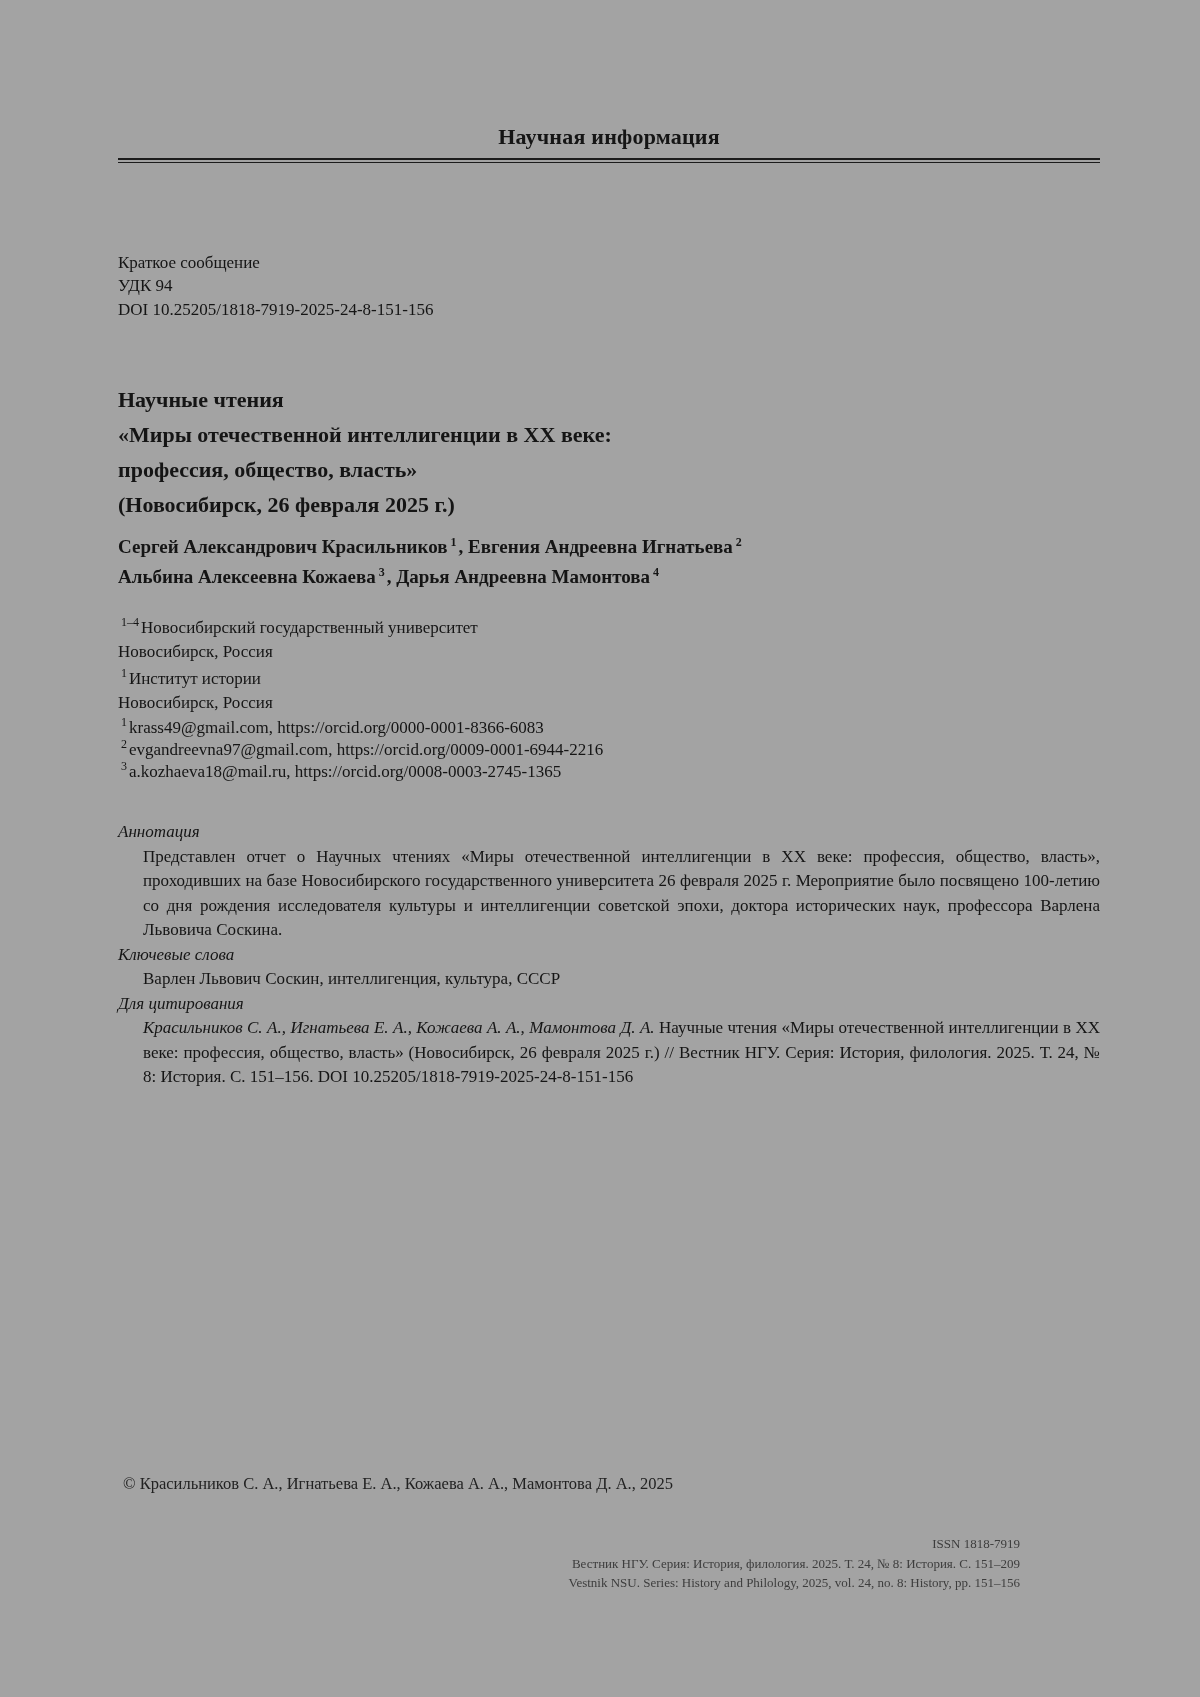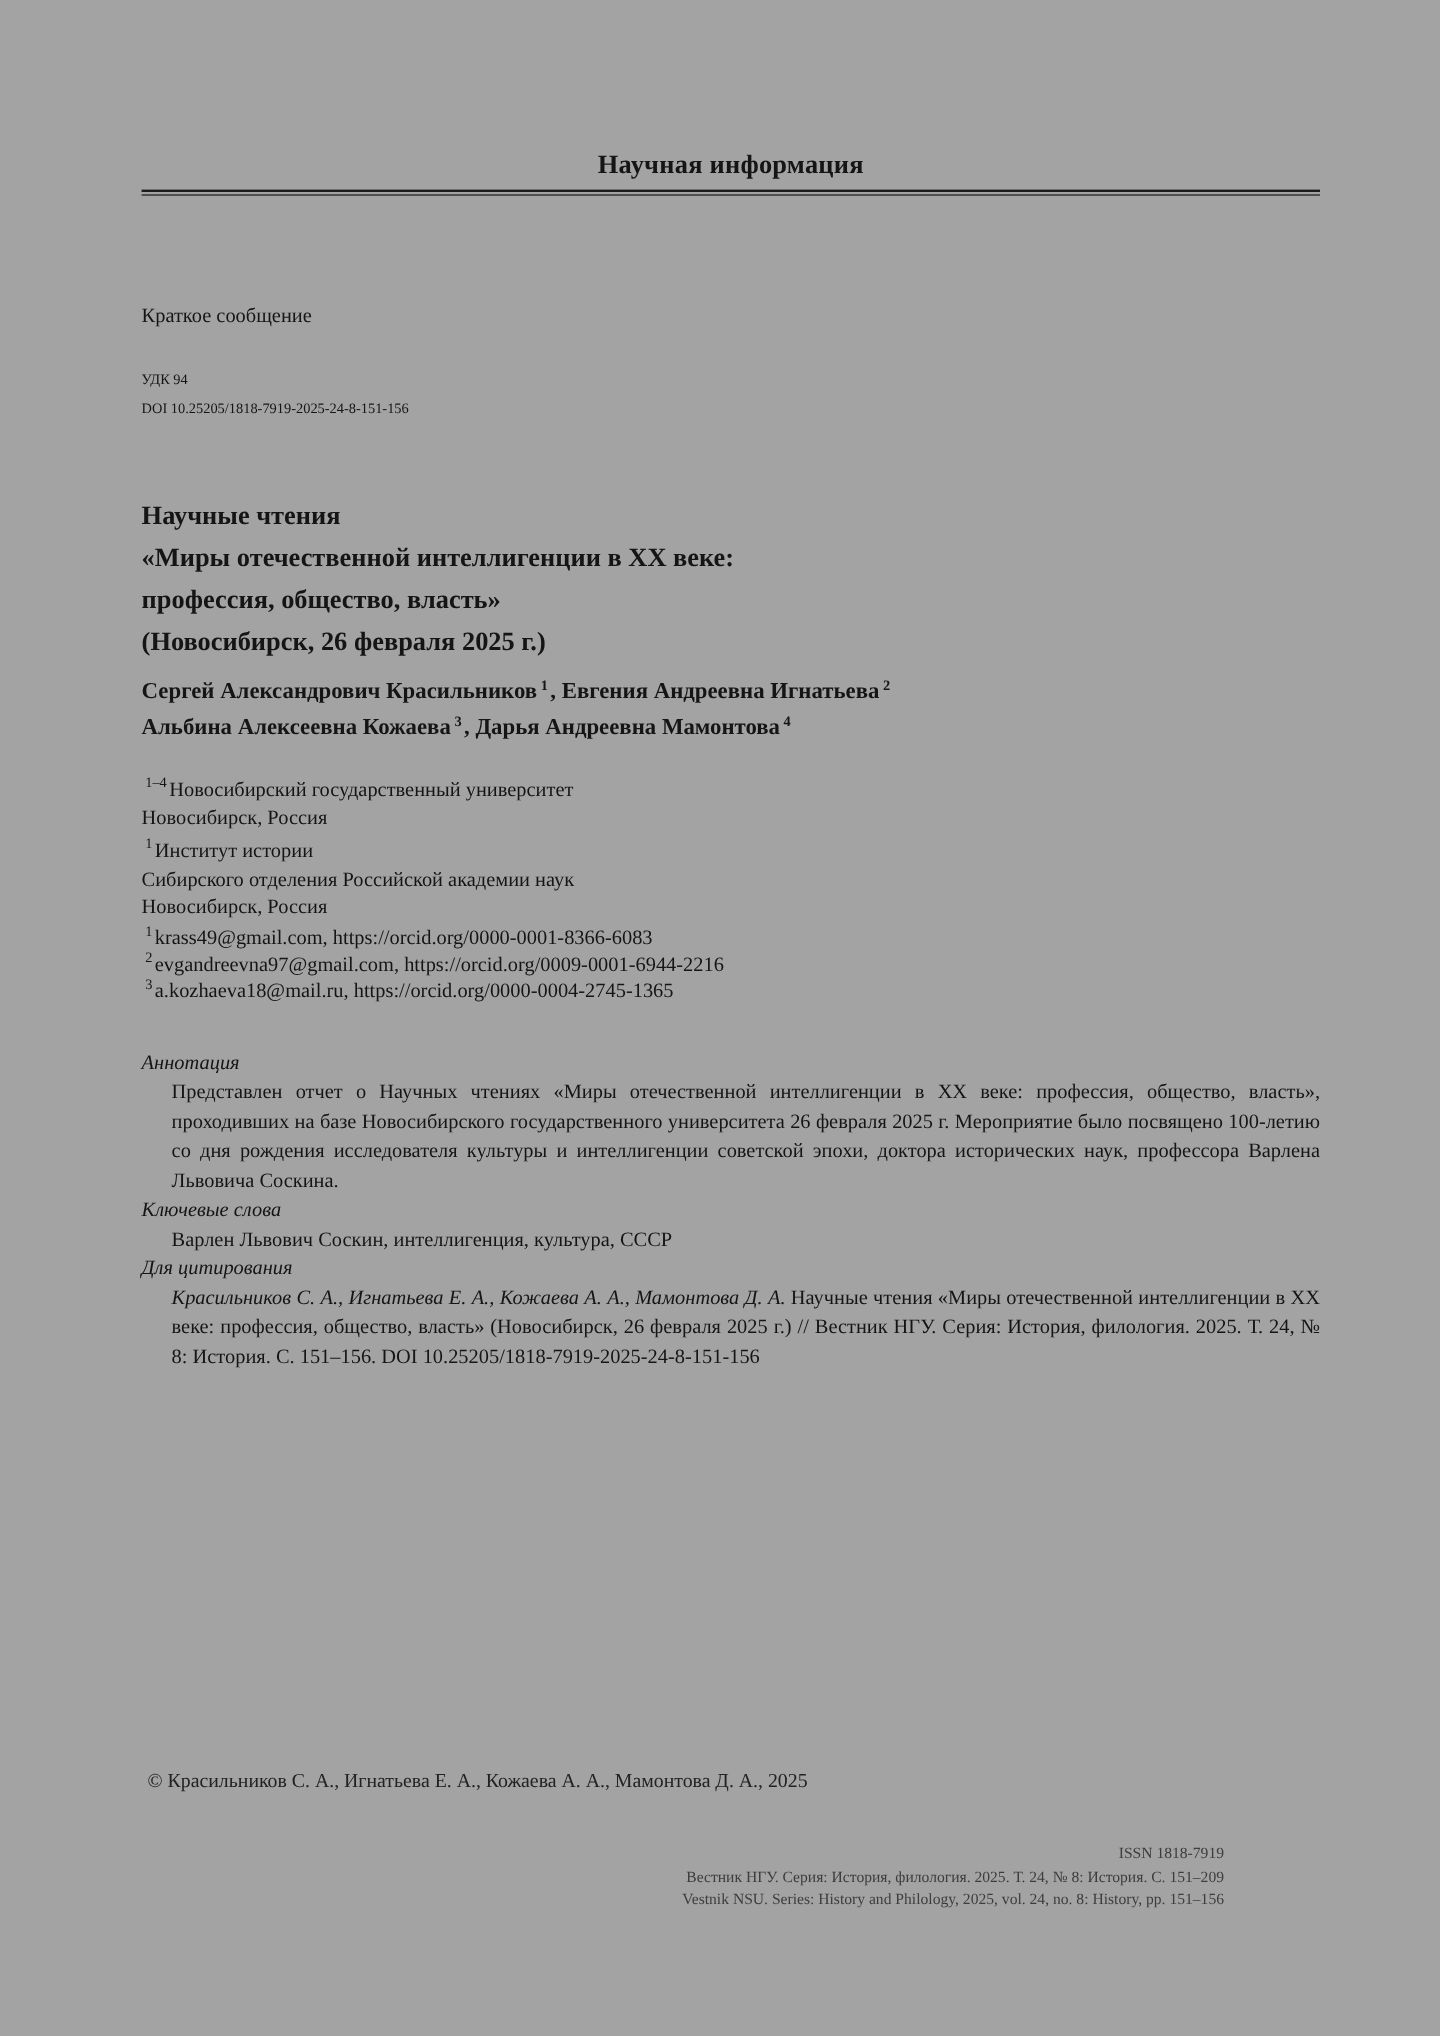--- a/index.html
+++ b/index.html
@@ -27,22 +27,21 @@
     height: 2px;
     border-top: 2px solid #1c1c1c;
     border-bottom: 1px solid #1c1c1c;
   }
   .article-type {
     margin-top: 88px;
     font-size: 17px;
     line-height: 23px;
   }
   .udc-doi {
-    margin-top: 30px;
-    font-size: 12px;
+    font-size: 17px;
     line-height: 24px;
   }
   .article-title {
     margin-top: 60px;
     font-weight: bold;
     font-size: 22px;
     line-height: 35px;
   }
   .authors {
     margin-top: 10px;
@@ -114,28 +113,27 @@
     <div><span>Альбина Алексеевна Кожаева</span><sup>3</sup><span>, </span><span>Дарья Андреевна Мамонтова</span><sup>4</sup></div>
   </div>
 
   <div class="fn affil-group-1">
     <div class="fn-line"><sup>1–4</sup><span>Новосибирский государственный университет</span></div>
     <div class="fn-line"><span>Новосибирск, Россия</span></div>
   </div>
 
   <div class="fn affil-group-2">
     <div class="fn-line"><sup>1</sup><span>Институт истории</span></div>
-    <div class="fn-line"><span>Сибирского отделения Российской академии наук</span></div>
     <div class="fn-line"><span>Новосибирск, Россия</span></div>
   </div>
 
   <div class="fn contacts">
     <div class="fn-line"><sup>1</sup><span>krass49@gmail.com, https://orcid.org/0000-0001-8366-6083</span></div>
     <div class="fn-line"><sup>2</sup><span>evgandreevna97@gmail.com, https://orcid.org/0009-0001-6944-2216</span></div>
-    <div class="fn-line"><sup>3</sup><span>a.kozhaeva18@mail.ru, https://orcid.org/0000-0004-2745-1365</span></div>
+    <div class="fn-line"><sup>3</sup><span>a.kozhaeva18@mail.ru, https://orcid.org/0008-0003-2745-1365</span></div>
   </div>
 
   <div class="meta-block">
     <div class="meta-label">Аннотация</div>
     <div class="meta-body">Представлен отчет о Научных чтениях «Миры отечественной интеллигенции в XX веке: профессия, общество, власть», проходивших на базе Новосибирского государственного университета 26 февраля 2025 г. Мероприятие было посвящено 100-летию со дня рождения исследователя культуры и интеллигенции советской эпохи, доктора исторических наук, профессора Варлена Львовича Соскина.</div>
     <div class="meta-label">Ключевые слова</div>
     <div class="meta-body">Варлен Львович Соскин, интеллигенция, культура, СССР</div>
     <div class="meta-label">Для цитирования</div>
     <div class="meta-body"><span class="it">Красильников С. А., Игнатьева Е. А., Кожаева А. А., Мамонтова Д. А.</span><span> Научные чтения «Миры отечественной интеллигенции в XX веке: профессия, общество, власть» (Новосибирск, 26 февраля 2025 г.) // Вестник НГУ. Серия: История, филология. 2025. Т. 24, № 8: История. С. 151–156. DOI 10.25205/1818-7919-2025-24-8-151-156</span></div>
   </div>

